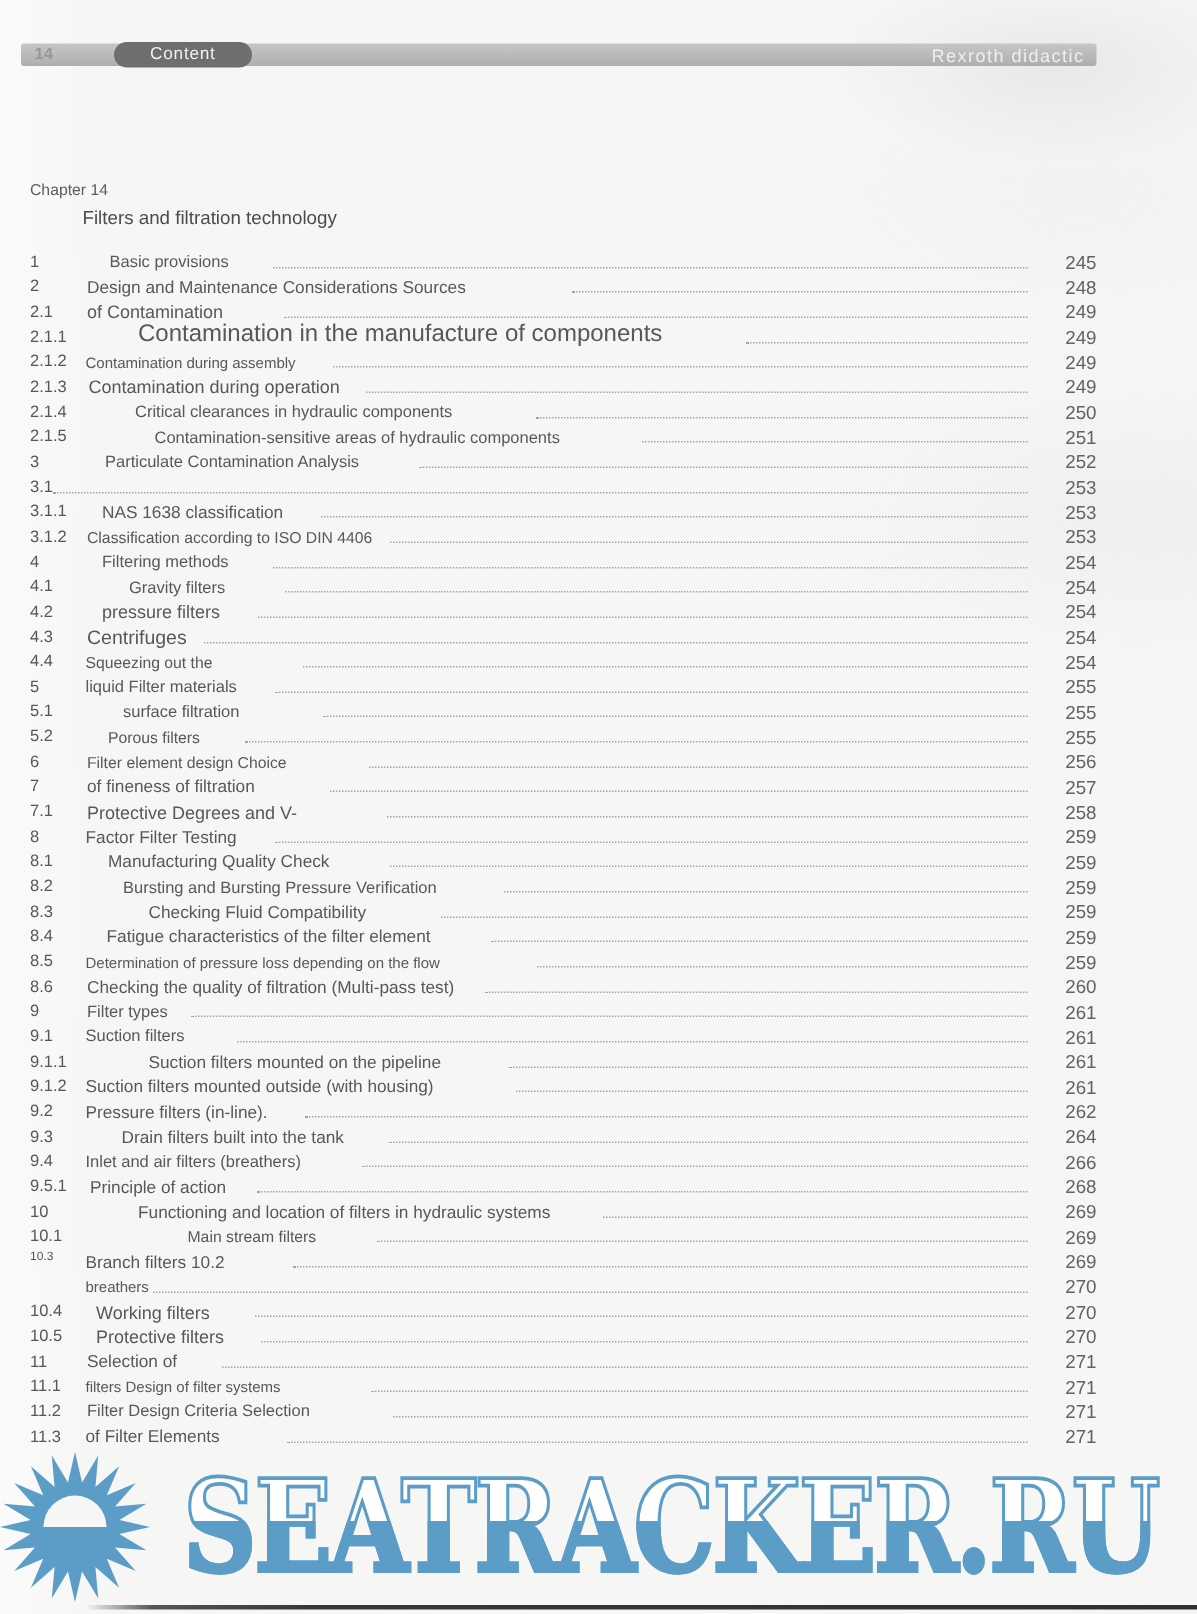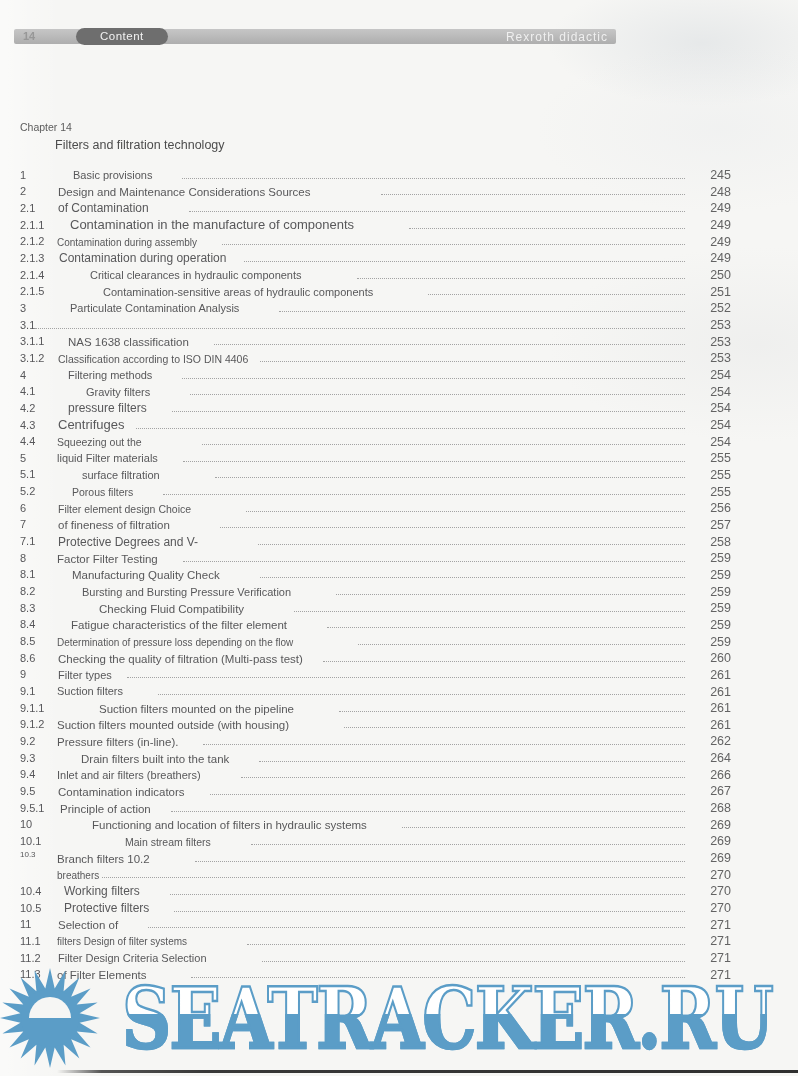--- a/index.html
+++ b/index.html
@@ -8,21 +8,21 @@
   #page{position:relative;width:798px;height:1076px;background:#f6f6f4;overflow:hidden;}
   
   #page::before{content:"";position:absolute;inset:0;pointer-events:none;z-index:0;
     background:
       radial-gradient(220px 90px at 88% 4%, rgba(190,198,206,.28), rgba(190,198,206,0) 70%),
       radial-gradient(300px 140px at 95% 32%, rgba(210,212,214,.20), rgba(210,212,214,0) 70%),
       radial-gradient(260px 120px at 90% 12%, rgba(225,228,232,.25), rgba(225,228,232,0) 70%),
       linear-gradient(to right, rgba(255,255,255,.5), rgba(255,255,255,0) 60px);}
 
   
-  .hbar{position:absolute;left:14px;top:29px;width:602px;height:15px;z-index:1;
+  .hbar{position:absolute;left:14px;top:29px;width:717px;height:15px;z-index:1;
         background:linear-gradient(#c6c6c6,#aeaeae);border-radius:2px;}
   .hbar .pg{position:absolute;left:9px;top:1px;font-size:11px;font-weight:bold;color:#979797;}
   .badge{position:absolute;left:62px;top:-1px;height:17px;line-height:17px;padding:0 24px;
          background:#6e6e6e;border-radius:9px;color:#f2f2f2;font-size:11.5px;letter-spacing:.5px;}
   .brand{position:absolute;right:8px;top:1px;color:#efefef;font-size:12px;letter-spacing:1px;}
 
   
   .chap-label{position:absolute;left:20px;top:121px;font-size:10.5px;color:#5c5c5c;z-index:1;}
   .chap-title{position:absolute;left:55px;top:138px;font-size:12.5px;color:#4c4c4c;z-index:1;}
 
@@ -76,21 +76,21 @@
         <span class="page">248</span>
       </div>
       <div class="row">
         <span class="num">2.1</span>
         <span class="title" style="margin-left: 38px; font-size: 12px;">of Contamination</span>
         <span class="leader" style="margin-left: 40px;"></span>
         <span class="page">249</span>
       </div>
       <div class="row">
         <span class="num">2.1.1</span>
-        <span class="title" style="margin-left: 50px; font-size: 13px;">Contamination in the manufacture of components</span>
+        <span class="title" style="margin-left: 72px; font-size: 16px;">Contamination in the manufacture of components</span>
         <span class="leader" style="margin-left: 55px;"></span>
         <span class="page">249</span>
       </div>
       <div class="row">
         <span class="num">2.1.2</span>
         <span class="title" style="margin-left: 37px; font-size: 10px;">Contamination during assembly</span>
         <span class="leader" style="margin-left: 25px;"></span>
         <span class="page">249</span>
       </div>
       <div class="row">
@@ -276,26 +276,20 @@
         <span class="num">9.3</span>
         <span class="title" style="margin-left: 61px; font-size: 11.5px;">Drain filters built into the tank</span>
         <span class="leader" style="margin-left: 30px;"></span>
         <span class="page">264</span>
       </div>
       <div class="row">
         <span class="num">9.4</span>
         <span class="title" style="margin-left: 37px; font-size: 11px;">Inlet and air filters (breathers)</span>
         <span class="leader" style="margin-left: 40px;"></span>
         <span class="page">266</span>
-      </div>
-      <div class="row">
-        <span class="num">9.5</span>
-        <span class="title" style="margin-left: 38px; font-size: 11.5px;">Contamination indicators</span>
-        <span class="leader" style="margin-left: 25px;"></span>
-        <span class="page">267</span>
       </div>
       <div class="row">
         <span class="num">9.5.1</span>
         <span class="title" style="margin-left: 40px; font-size: 11.5px;">Principle of action</span>
         <span class="leader" style="margin-left: 20px;"></span>
         <span class="page">268</span>
       </div>
       <div class="row">
         <span class="num">10</span>
         <span class="title" style="margin-left: 72px; font-size: 11.5px;">Functioning and location of filters in hydraulic systems</span>

